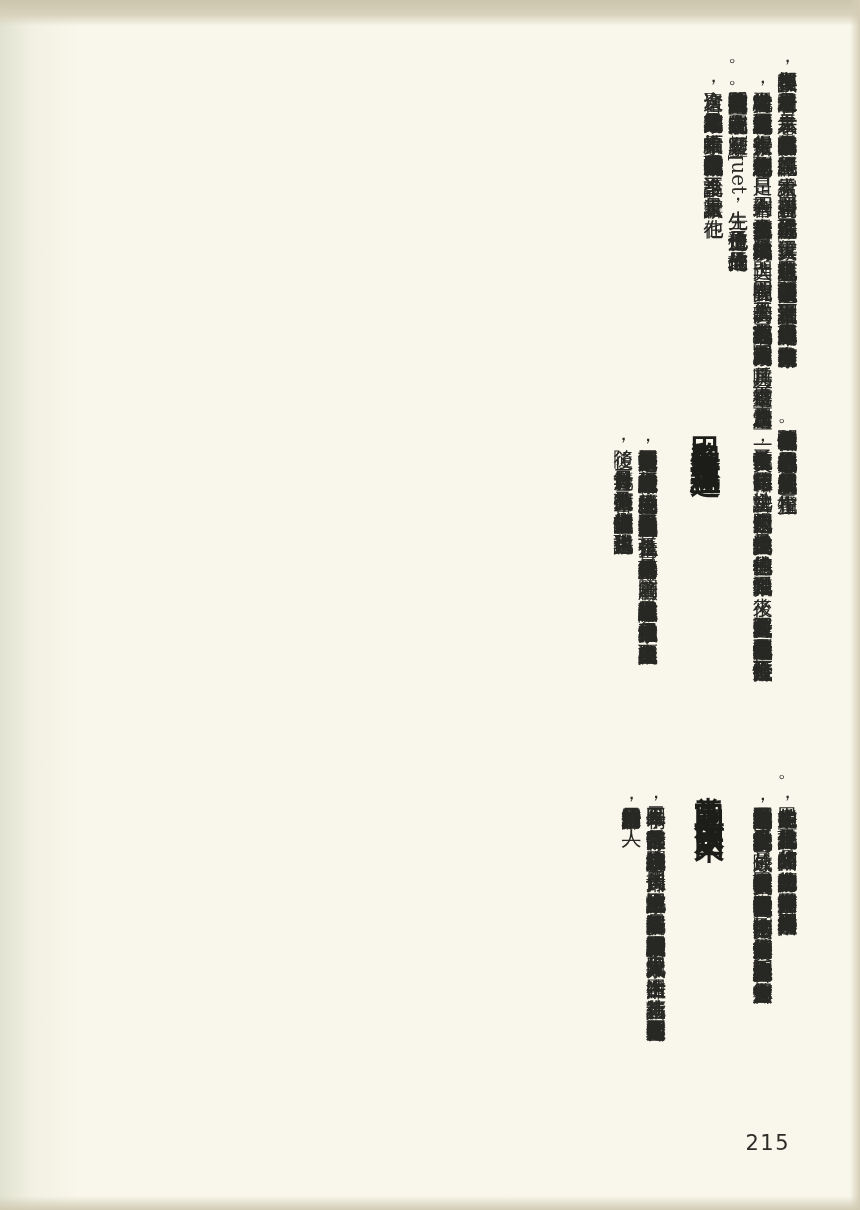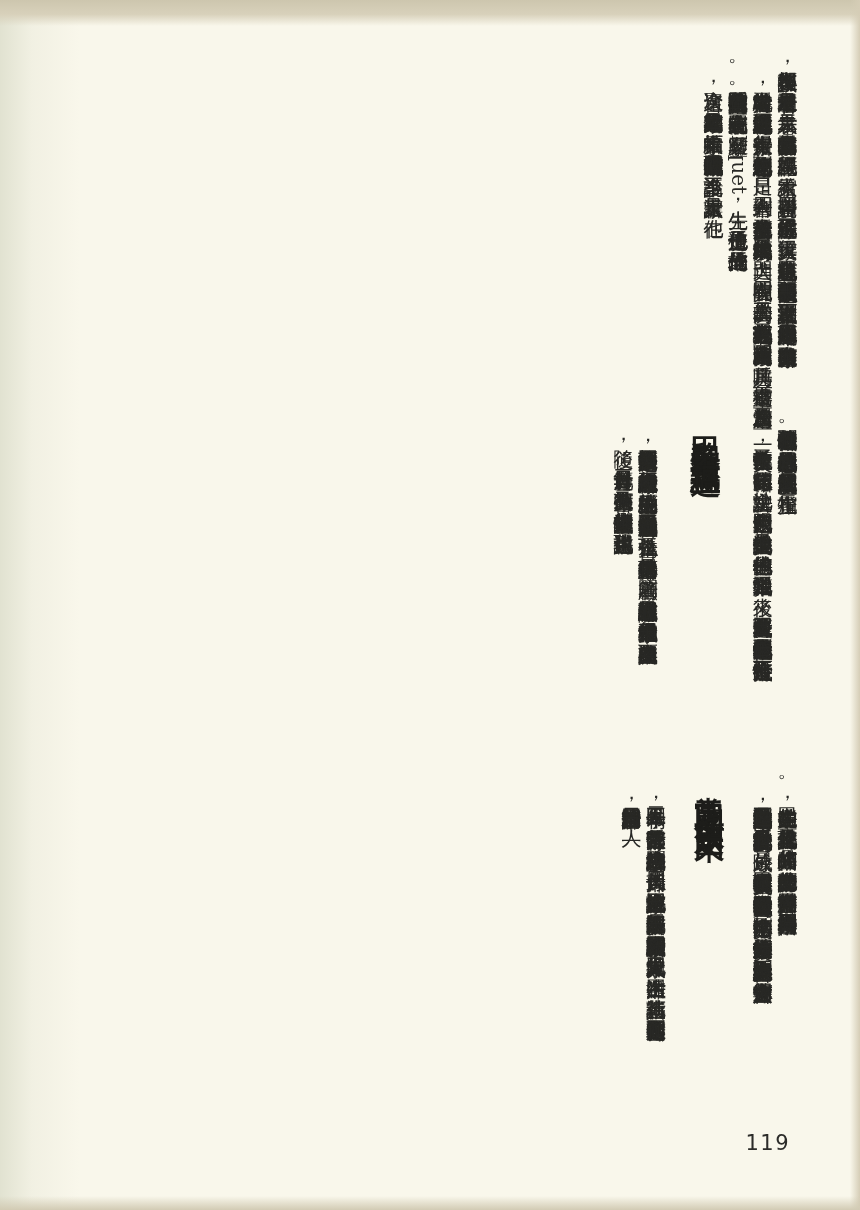--- a/index.html
+++ b/index.html
@@ -89,14 +89,14 @@
       </section>
       <section class="band">
         <p class="para">。趙先生在巴黎的畫室，其設備及燈光都是現代化，將其作品一幅一幅的介紹，他的前妻朱櫻女士在旁助講，備有豐富茶點招待與會同學，當時到場習畫同學與學人共三十四位。</p>
         <p class="para indent">五月五日畫會又到成之凡女士在巴黎郊區寓所觀摩，春秋畫會於九月廿三日在郭參事寓所又一次聚會時，除成員外，巴黎塞魯稀中國美術館長葉理夫伉儷，陳奇祿先生（當時任台大敎授以國科會出國研究）適在巴黎與會，席德進剛由美考察轉法，旅德畫家周仲錚女士自美來法進修鋼琴，陳平小姐（陳副總統之女）均參與聚會，會中席德進與周女士宣佈入會。</p>
         <h2 class="heading">常玉回國任敎之由來</h2>
         <p class="para indent">民國五十二年十月初，適敎育部黃季陸部長一行，由維也納會後來法訪問旅法學人學生，黃部長係四川人，也認識這位旅法同鄉畫家常玉。旣然部長訪學人即安排看常玉，當時筆者曾建議請常玉回國到師大藝術系任敎，因見常玉年紀大無家人，在法生活困難，就其藝術造詣，回國一定受到在台習藝術靑年歡迎。</p>
         <p class="para indent">約好日期陪同黃部長造訪常玉，二人</p>
       </section>
     </main>
 
-  <div class="page-number">119</div>
+  <div class="page-number">215</div>
 </div>
 
 </body></html>

